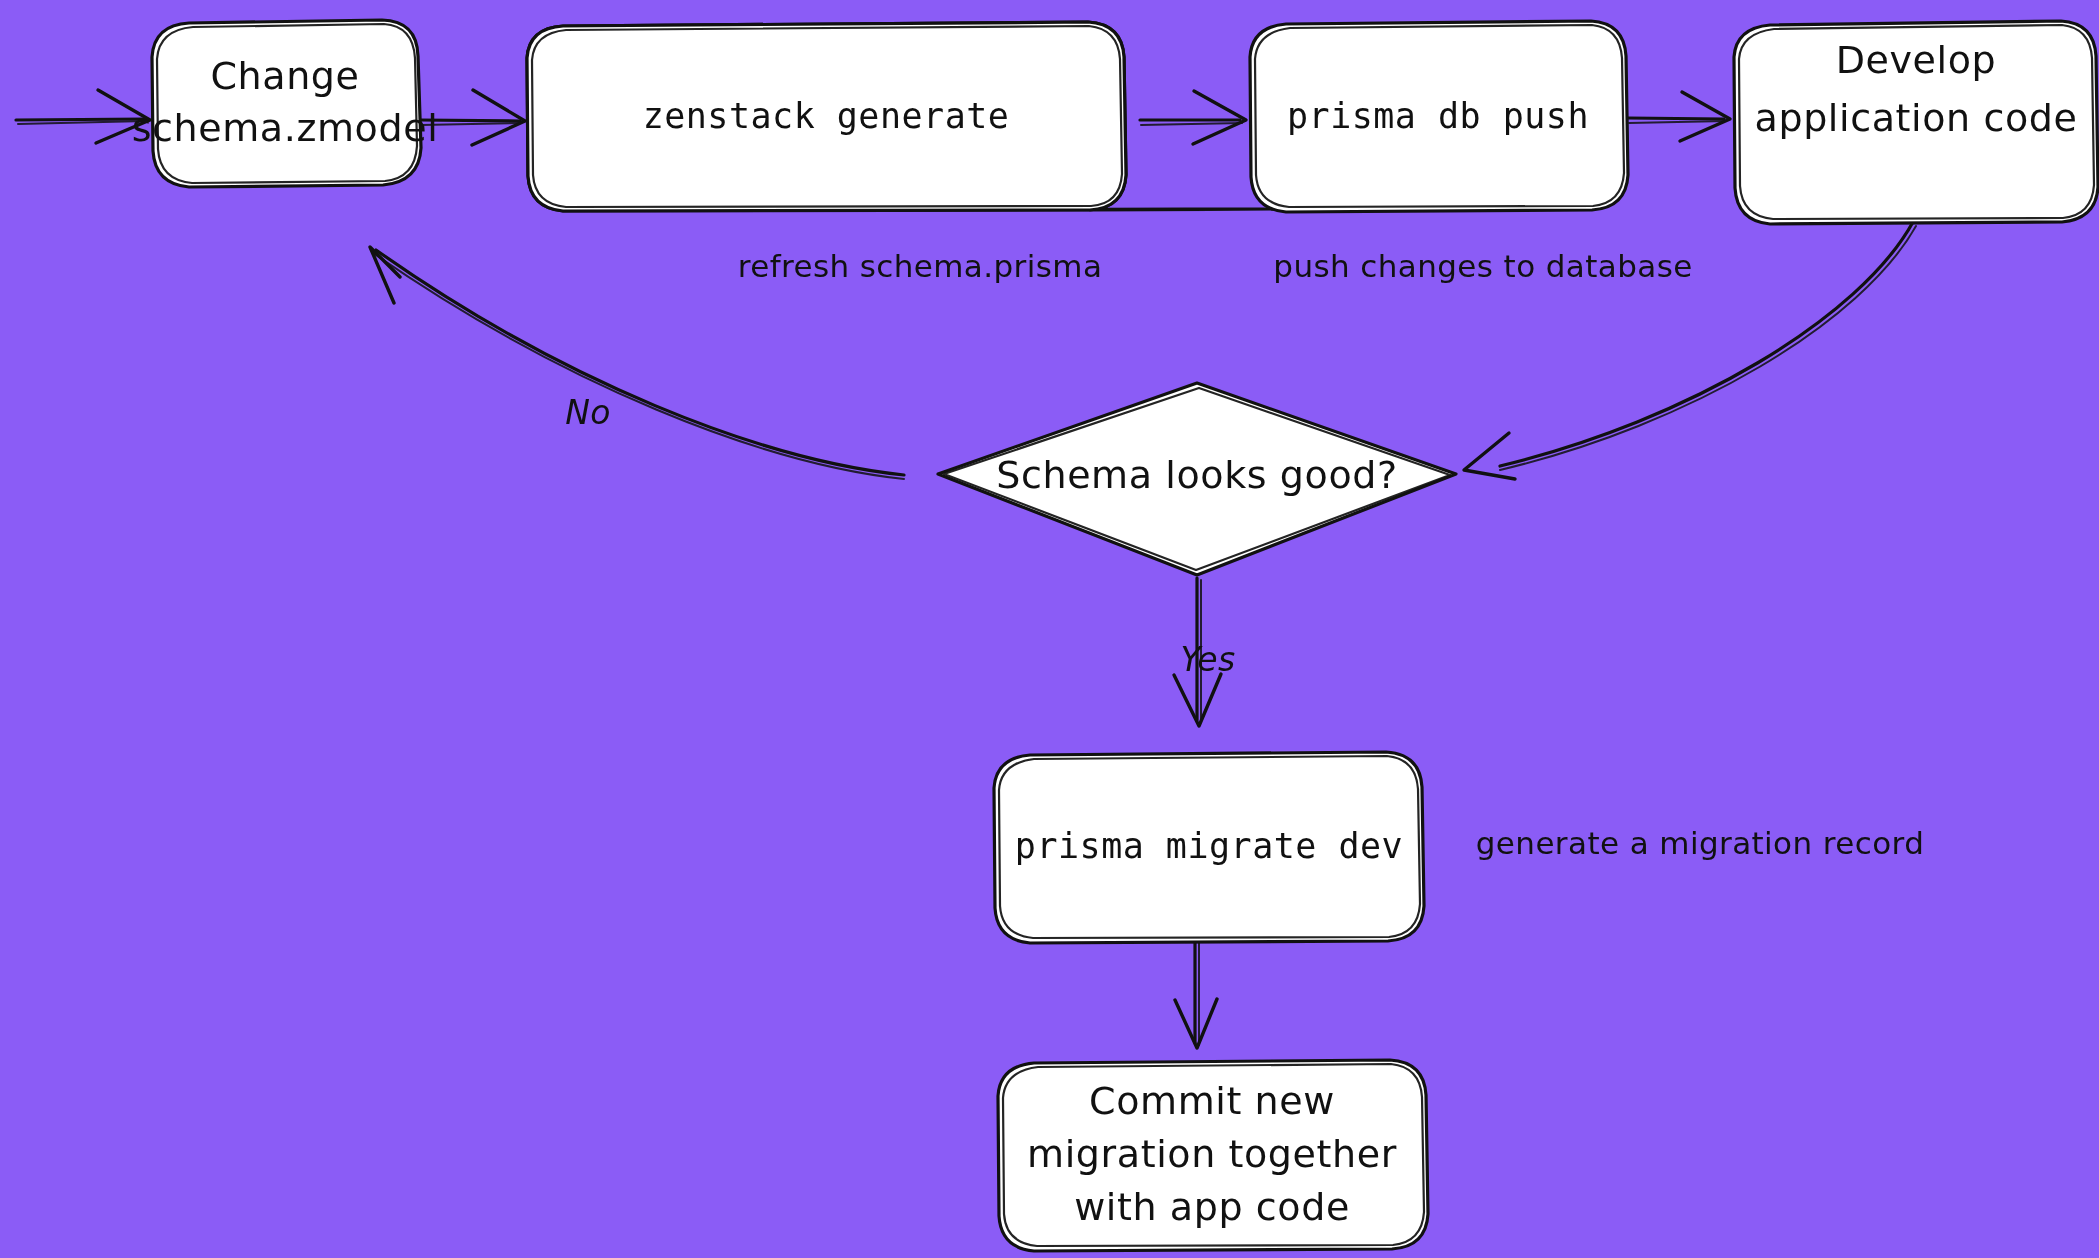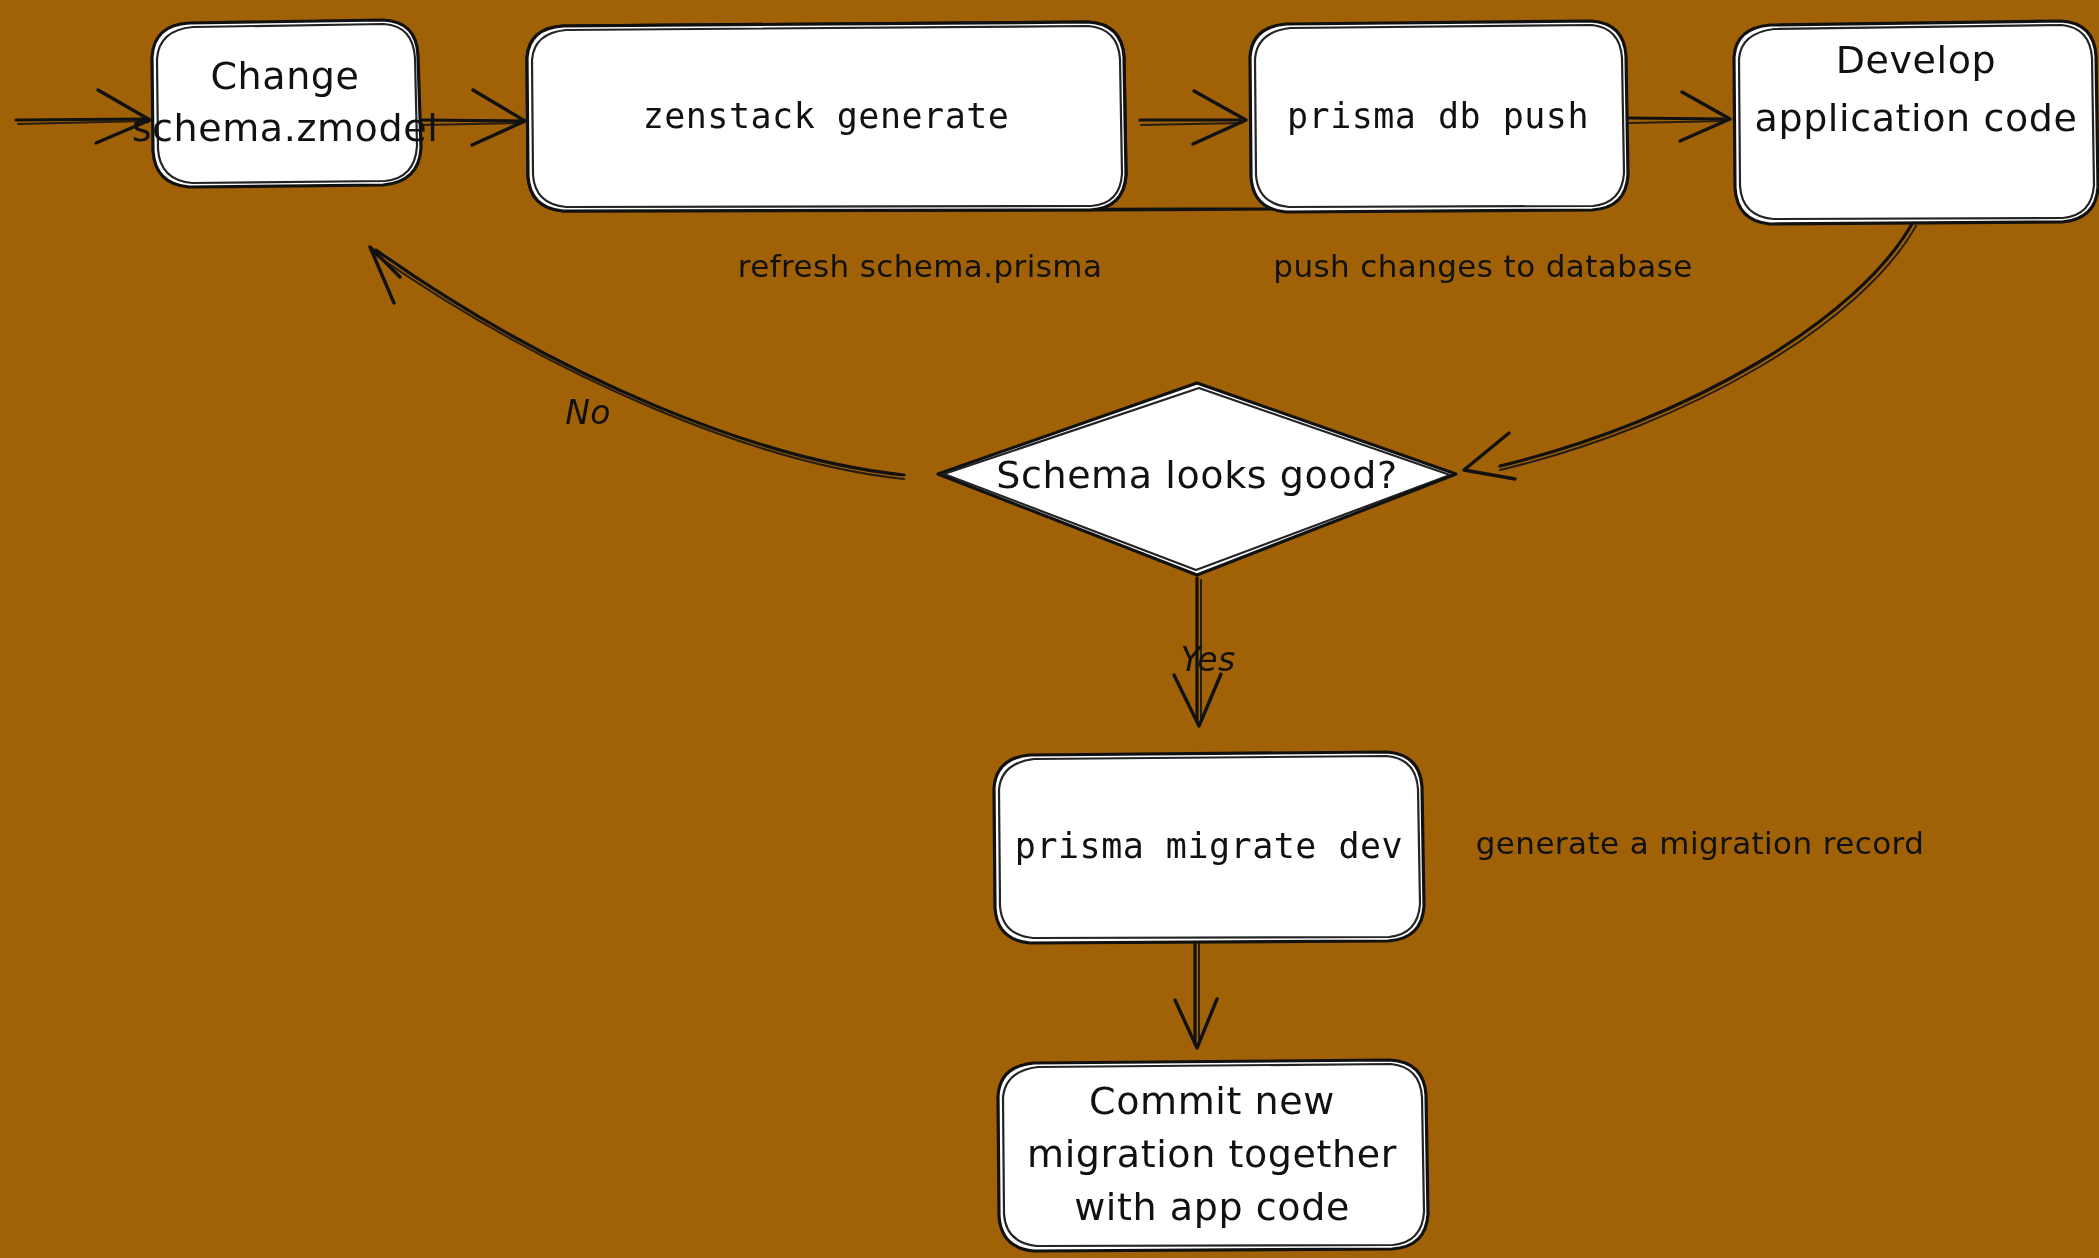--- a/index.html
+++ b/index.html
@@ -11,21 +11,21 @@
   body {
     width: 2099px;
     height: 1258px;
     overflow: hidden;
     font-family: "DejaVu Sans", sans-serif;
   }
   #diagram-root {
     position: relative;
     width: 2099px;
     height: 1258px;
-    background: #a16207;
+    background: #8b5cf6;
   }
   svg#flowchart {
     display: block;
     width: 2099px;
     height: 1258px;
   }
   .node-shape {
     fill: #ffffff;
     stroke: #111111;
     stroke-width: 3.2;

